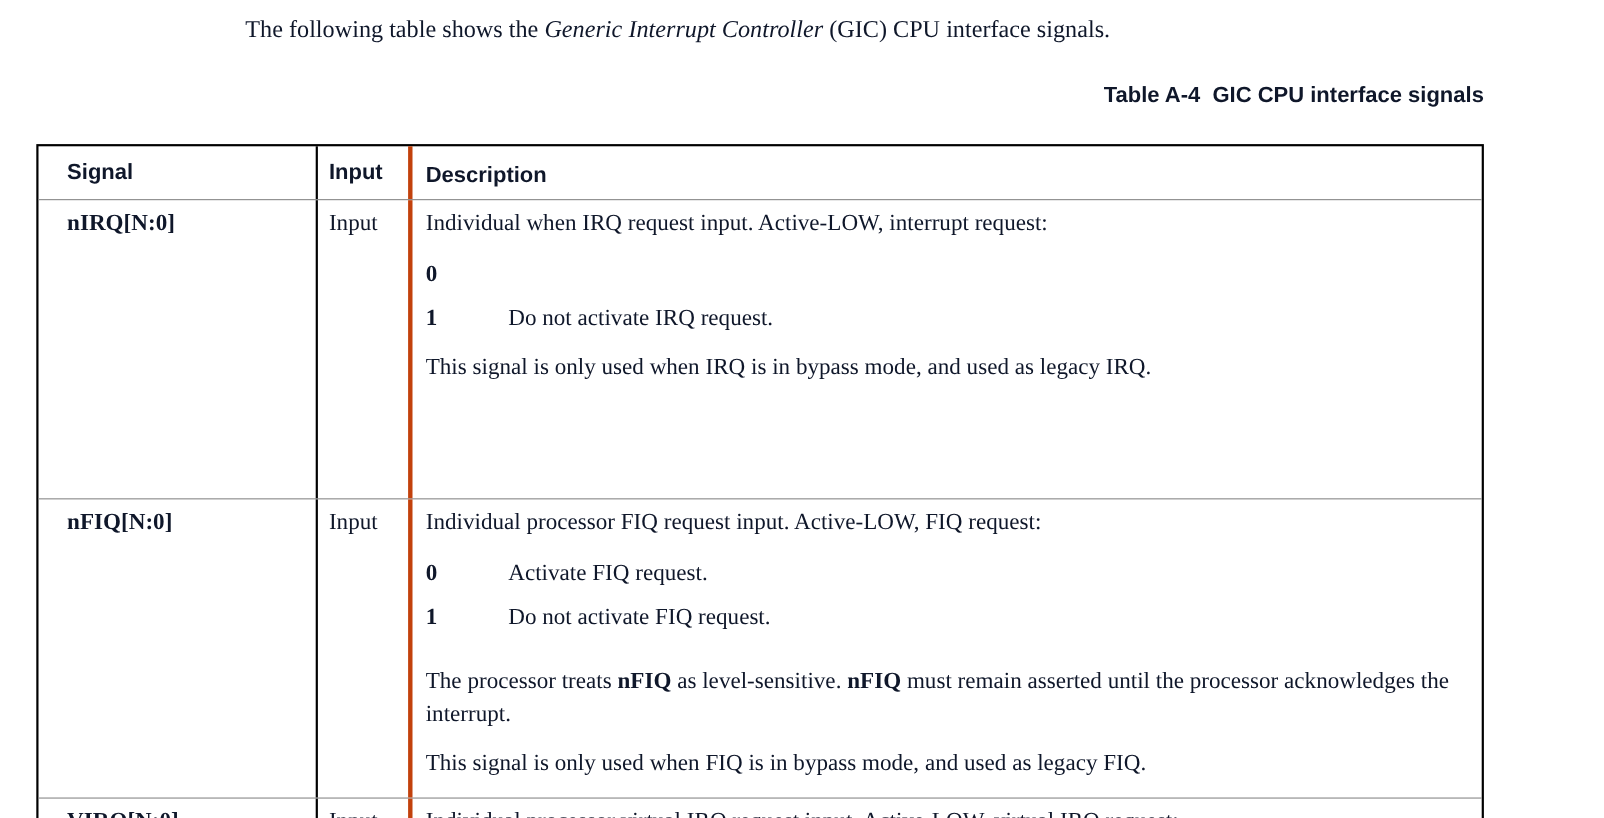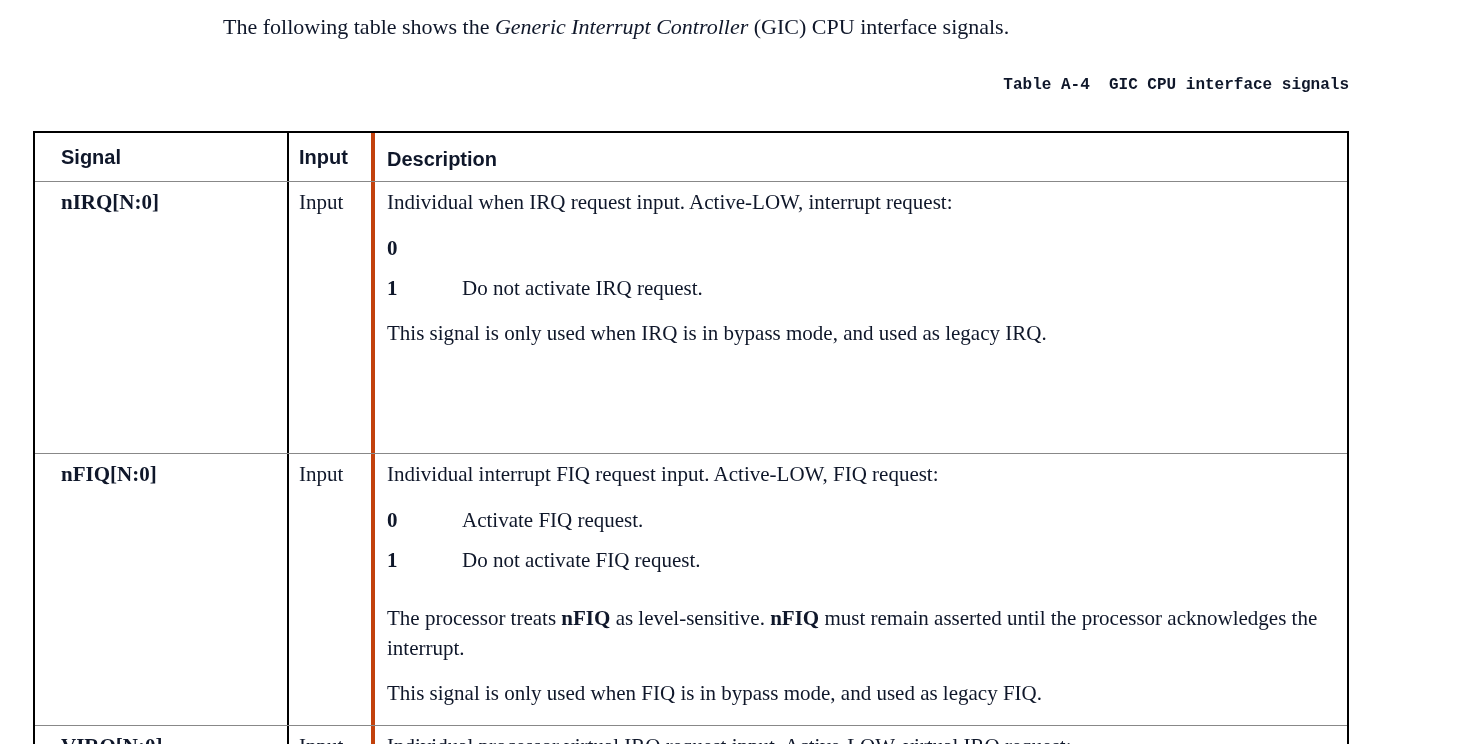--- a/index.html
+++ b/index.html
@@ -7,22 +7,22 @@
     position:relative; width:1458px; height:744px; overflow:hidden;
     background:#ffffff; color:#0f172a;
     font-family:"Liberation Serif", serif;
   }
   .intro {
     position:absolute; left:223px; top:12px; margin:0;
     font-size:22px; line-height:30px; white-space:pre;
   }
   .caption {
     position:absolute; top:76px; right:109px; margin:0;
-    font-family:Liberation Mono, monospace; font-weight:bold;
-    font-size:16px; white-space:pre;
+    font-family:Liberation Sans, sans-serif; font-weight:bold;
+    font-size:20px; white-space:pre;
   }
   .gic-table {
     position:absolute; left:33px; top:131px; width:1316px;
     box-sizing:border-box; border:2px solid #000; background:#fff;
   }
   .trow { display:flex; }
   .thead-row {
     border-bottom:1px solid #888;
     font-family:"Liberation Sans", sans-serif; font-weight:bold; font-size:20px;
   }
@@ -77,21 +77,21 @@
           </div>
         </div>
         <p class="note">This signal is only used when IRQ is in bypass mode, and used as legacy IRQ.</p>
       </div>
     </div>
 
     <div class="trow body-row">
       <div class="cell c-signal signal-name">nFIQ[N:0]</div>
       <div class="cell c-type">Input</div>
       <div class="cell c-desc">
-        <p class="p1">Individual interrupt FIQ request input. Active-LOW, FIQ request:</p>
+        <p class="p1">Individual processor FIQ request input. Active-LOW, FIQ request:</p>
         <div class="vlist">
           <div class="vitem">
             <span class="vterm">0</span>
             <span class="vdef">Activate FIQ request.</span>
           </div>
           <div class="vitem">
             <span class="vterm">1</span>
             <span class="vdef">Do not activate FIQ request.</span>
           </div>
         </div>

